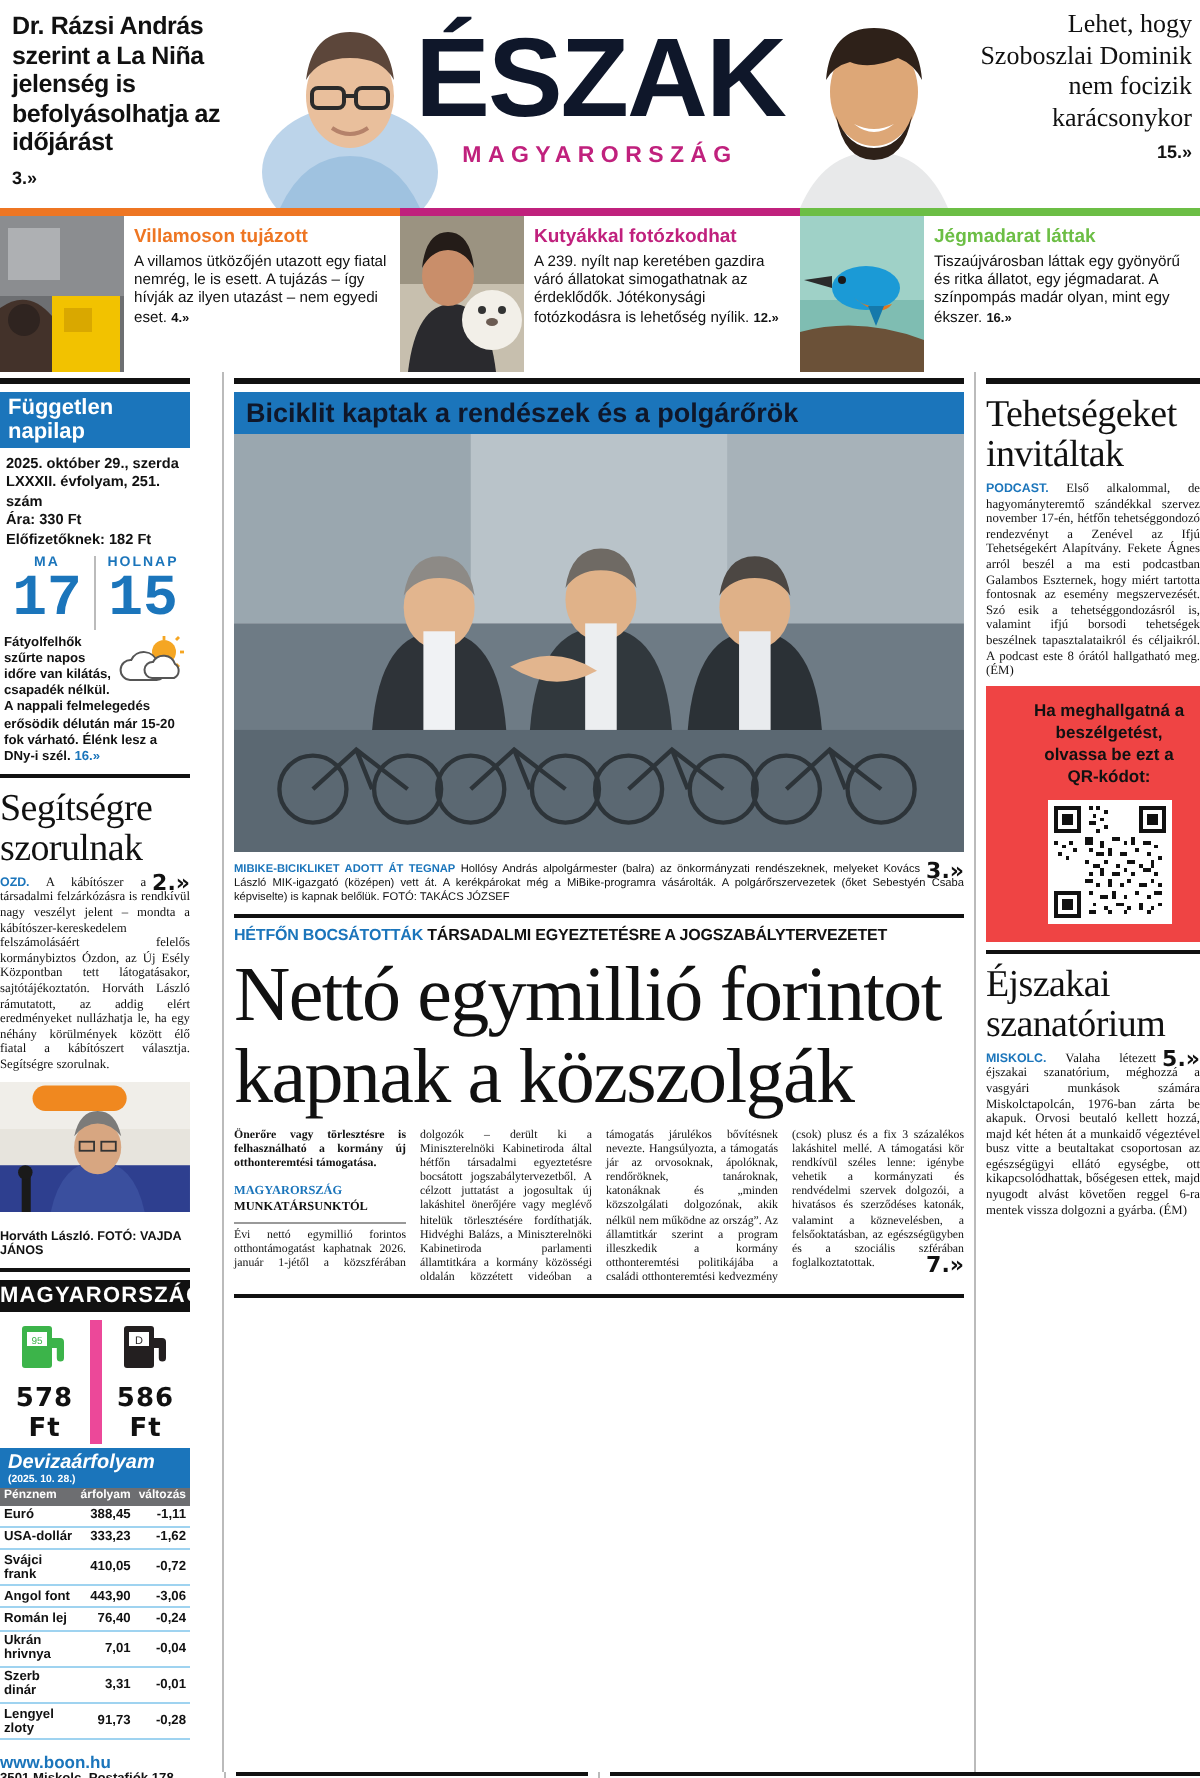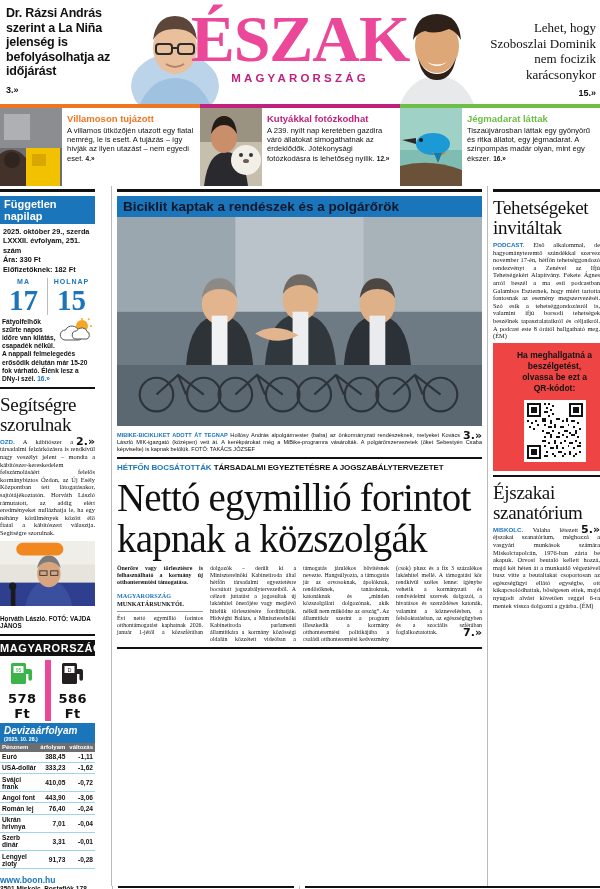--- a/index.html
+++ b/index.html
@@ -62,25 +62,25 @@
     position: absolute;
     left: 175px;
     top: 0;
     width: 250px;
     height: 104px;
     text-align: center;
     z-index: 5;
     pointer-events: none;
   }
   .logo-title {
-    font-family: Liberation Serif, serif;
-    font-weight: bold;
-    font-size: 66px;
+    font-family: Liberation Sans, sans-serif;
+    font-weight: bold;
+    font-size: 56px;
     line-height: 74px;
-    color: #ec4899;
+    color: #0f172a;
     letter-spacing: -1px;
     margin-top: 2px;
   }
   .logo-sub {
     font-family: "Liberation Sans", sans-serif;
     font-weight: bold;
     font-size: 11.5px;
     letter-spacing: 3.2px;
     color: #c0217d;
     margin-top: -4px;
@@ -98,21 +98,20 @@
     right: 4px;
     top: 4px;
     width: 110px;
     text-align: right;
   }
   .mh-right-head {
     font-family: "Liberation Serif", serif;
     font-size: 13px;
     line-height: 15.5px;
     color: #111;
-    margin-top: 16px;
   }
 
   
   .teaser-strip {
     display: flex;
     height: 78px;
     border-top: 3px solid #111;
   }
   .teaser {
     display: flex;
@@ -175,21 +174,21 @@
   }
   .temp-cell { flex: 1; }
   .temp-cell + .temp-cell { border-left: 1px solid #bbb; }
   .temp-label {
     font-size: 7px;
     font-weight: bold;
     letter-spacing: 1px;
     color: #1b75bb;
   }
   .temp-val {
-    font-family: Liberation Serif, serif;
+    font-family: Liberation Mono, monospace;
     font-weight: bold;
     font-size: 29px;
     line-height: 30px;
     color: #1b75bb;
   }
   .weather-txt {
     font-size: 6.6px;
     line-height: 8.1px;
     font-weight: bold;
     padding: 3px 2px 0 2px;

